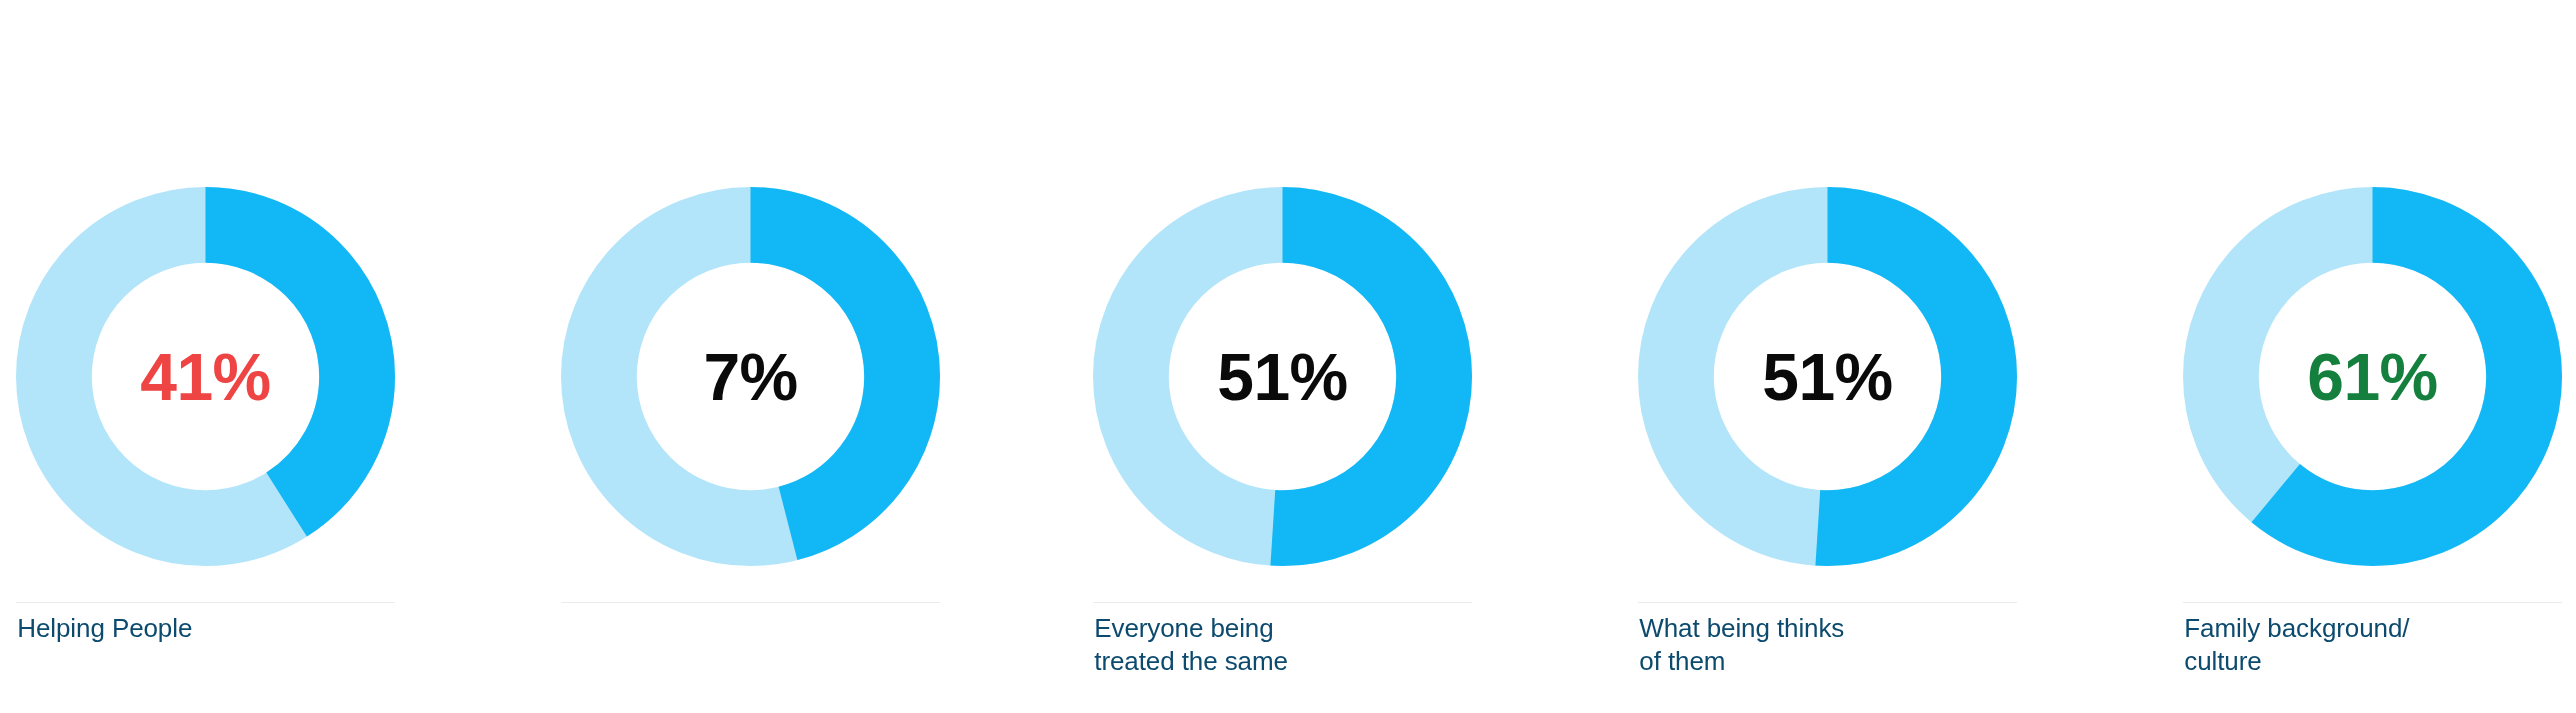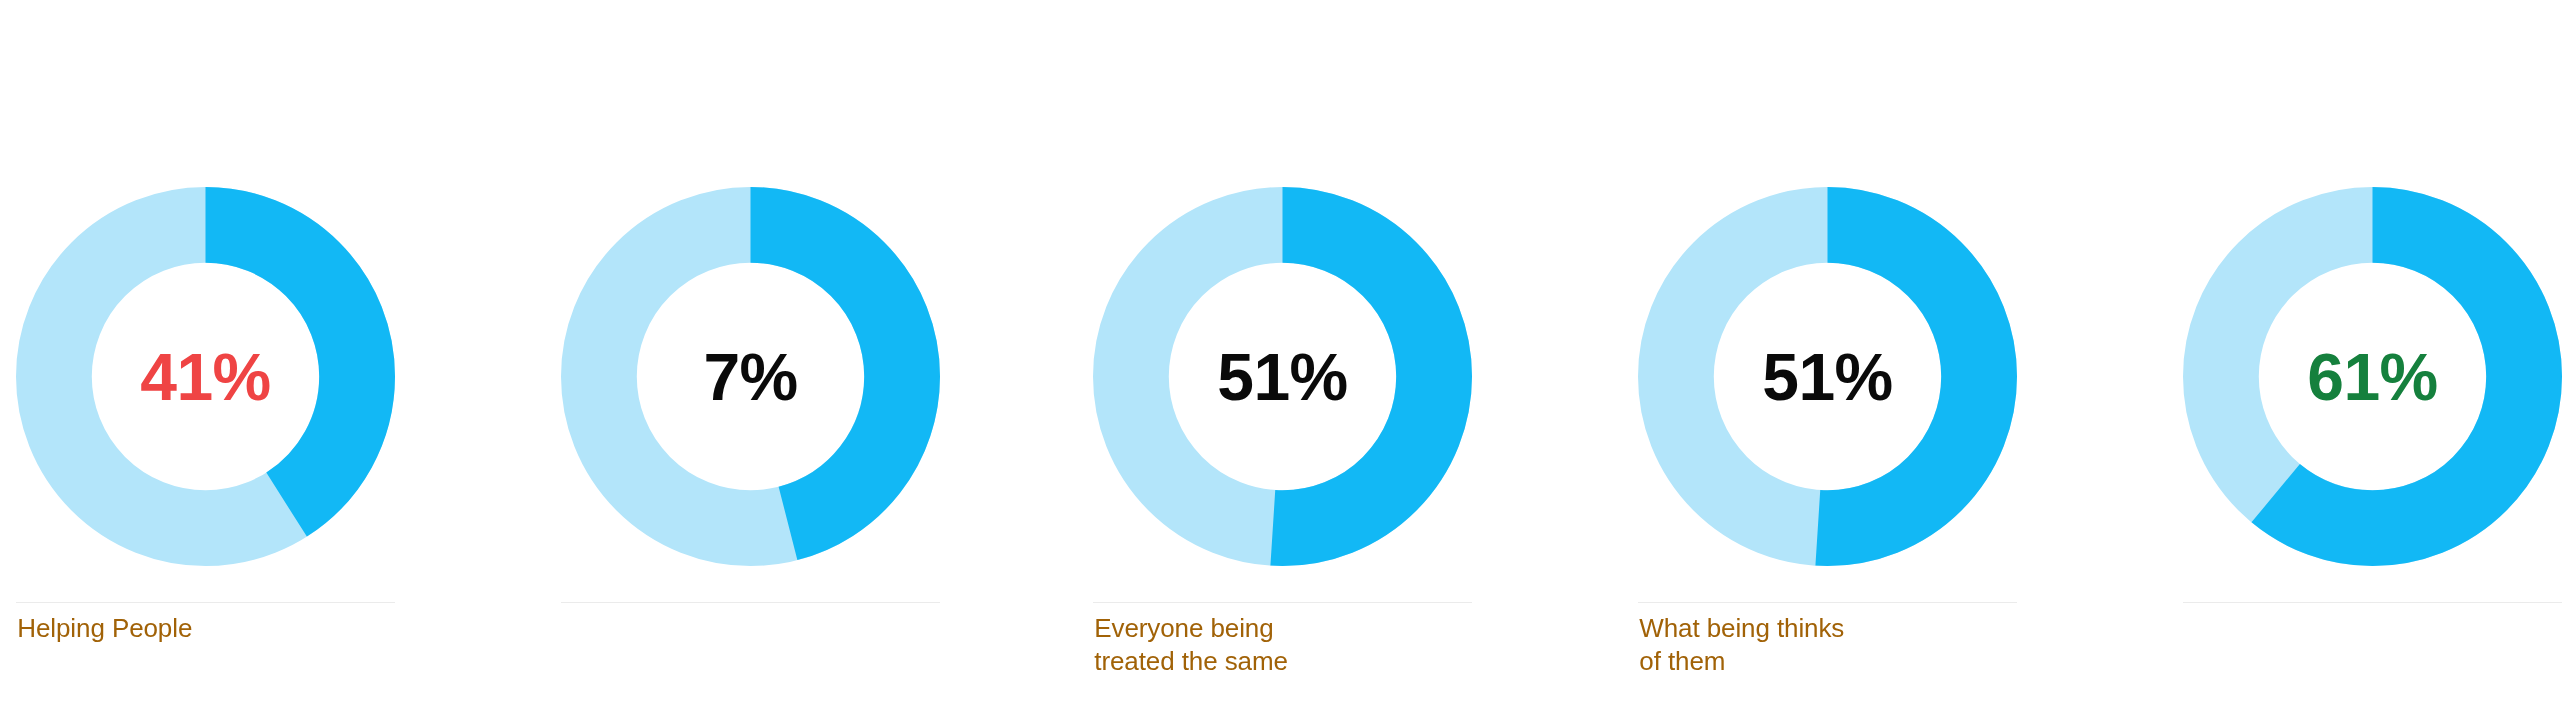--- a/index.html
+++ b/index.html
@@ -89,21 +89,21 @@
 
   .card-label {
     position: absolute;
     left: 1.3px;
     top: 612px;
     width: 383px;
     font-family: "Liberation Sans", sans-serif;
     font-size: 26px;
     font-weight: 400;
     line-height: 1.28;
-    color: #a16207;
+    color: #0c4a6e;
     letter-spacing: -0.1px;
     white-space: pre-line;
   }
 </style>
 </head>
 <body>
 
 <div id="page" style="background: rgb(255, 255, 255);">
   <div id="chart-row">
 
@@ -158,17 +158,19 @@
 
     <div class="donut-card c4">
       <div class="donut-wrap">
         <svg class="donut-svg" viewBox="0 0 100 100">
           <circle class="track" cx="50" cy="50" r="40" fill="none" stroke-width="20" stroke="#b3e5fa"></circle>
           <circle class="arc" cx="50" cy="50" r="40" fill="none" stroke-width="20" transform="rotate(-90 50 50)" stroke="#12b8f5" stroke-dasharray="153.3097 251.3274"></circle>
         </svg>
         <div class="donut-value" style="color: #15803d;">61%</div>
       </div>
       <div class="card-divider" style="background: rgb(235, 235, 235);"></div>
+      <div class="card-label">Family background/
+culture</div>
     </div>
 
   </div>
 </div>
 
 
 </body></html>

